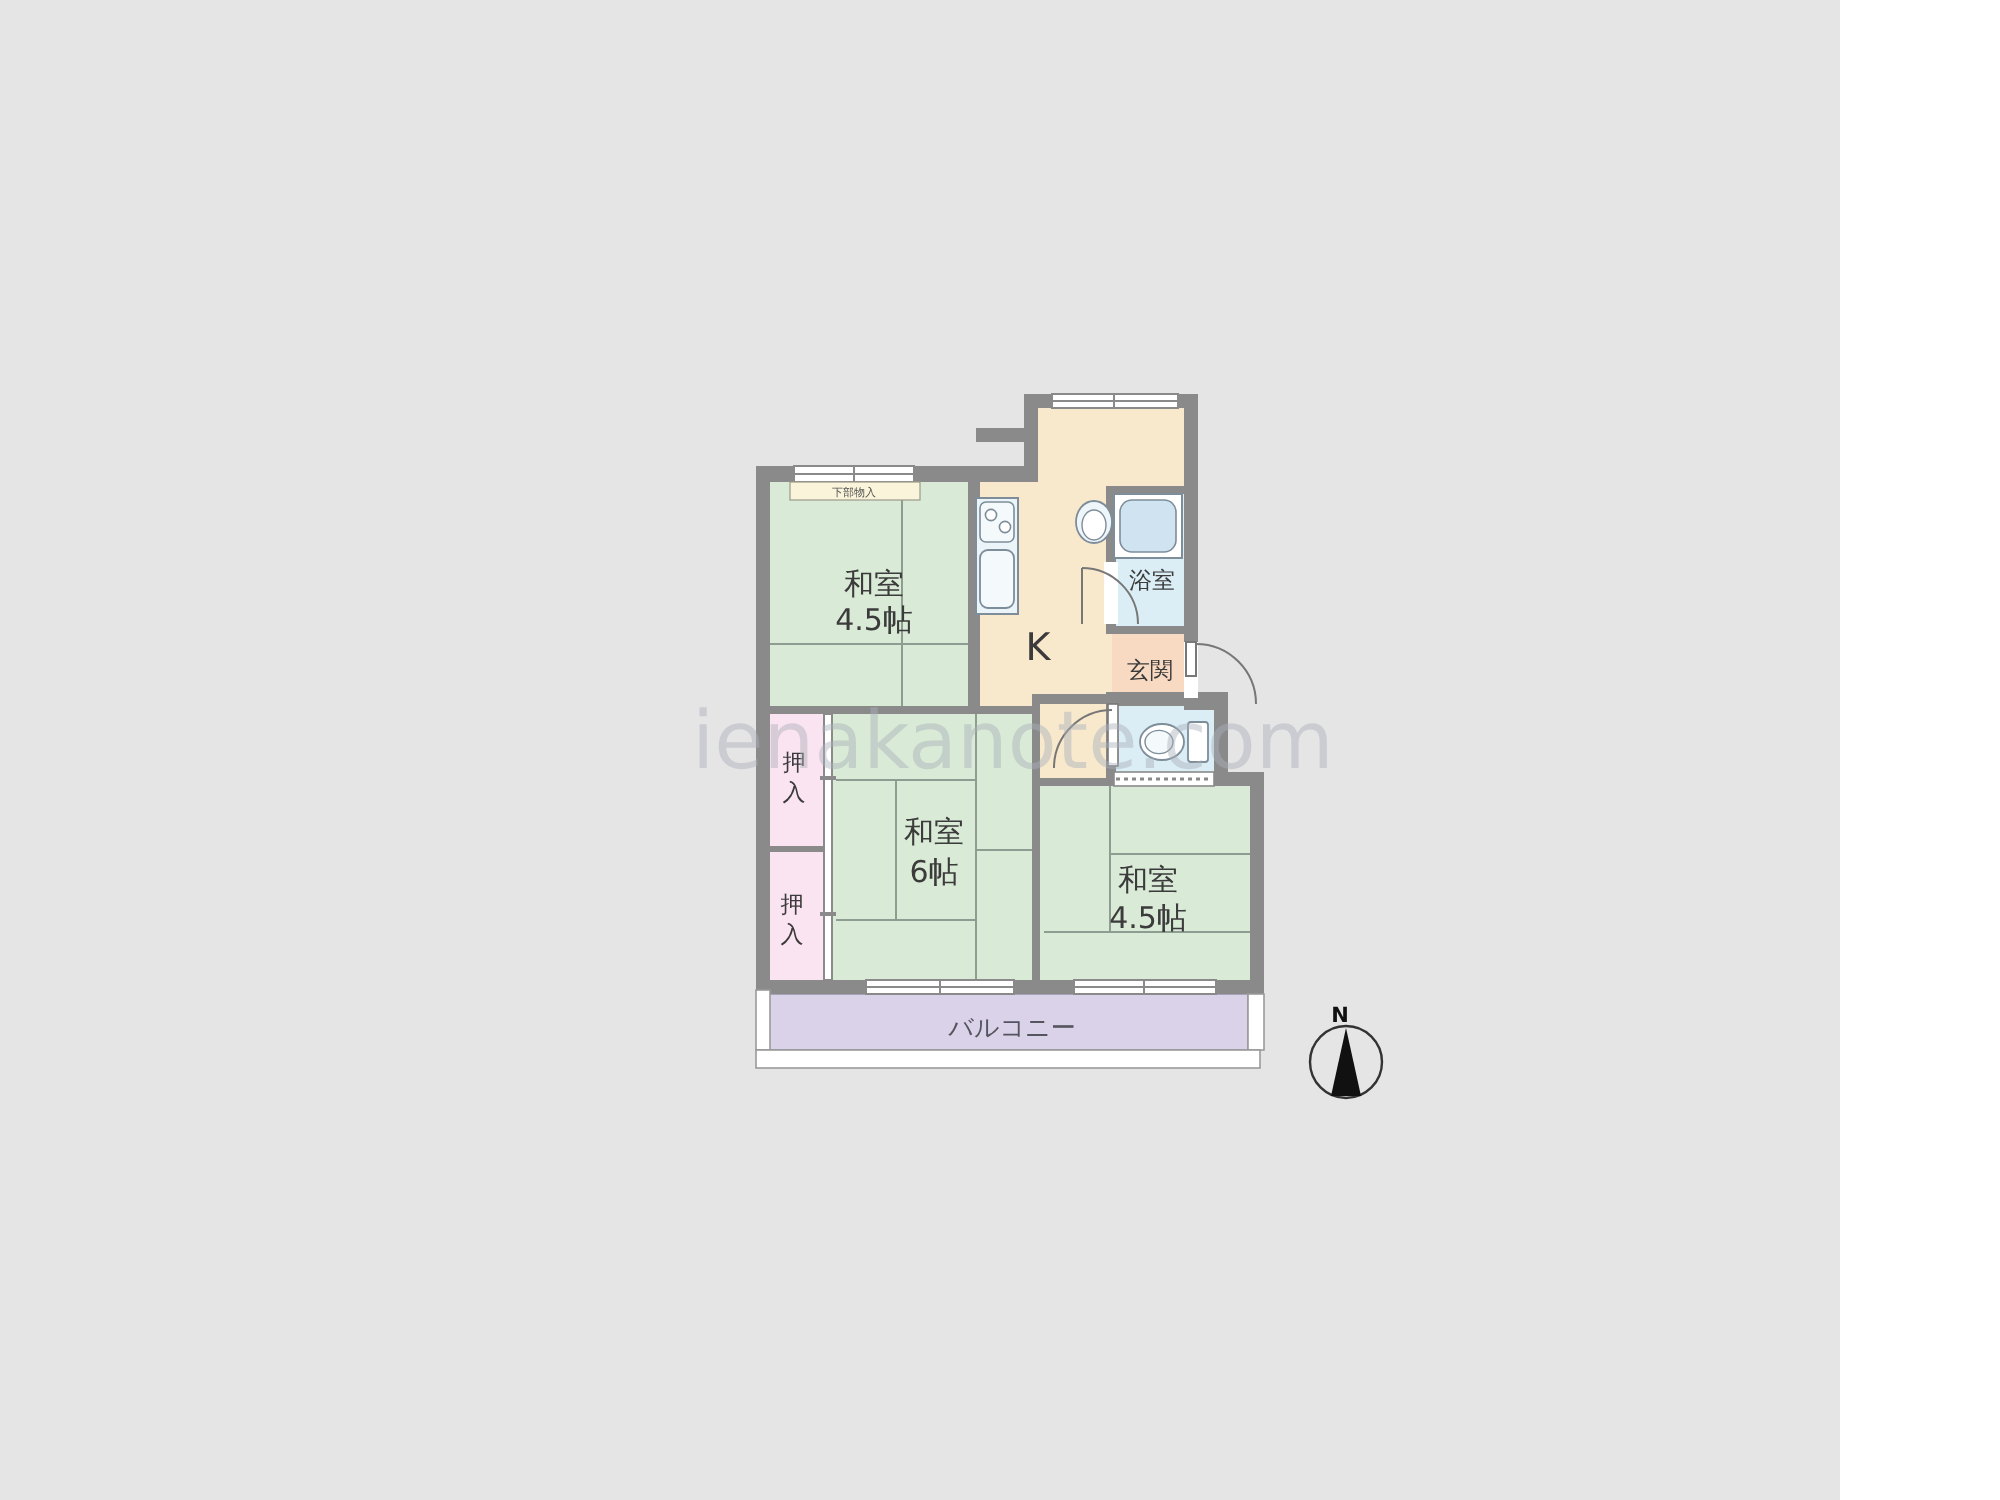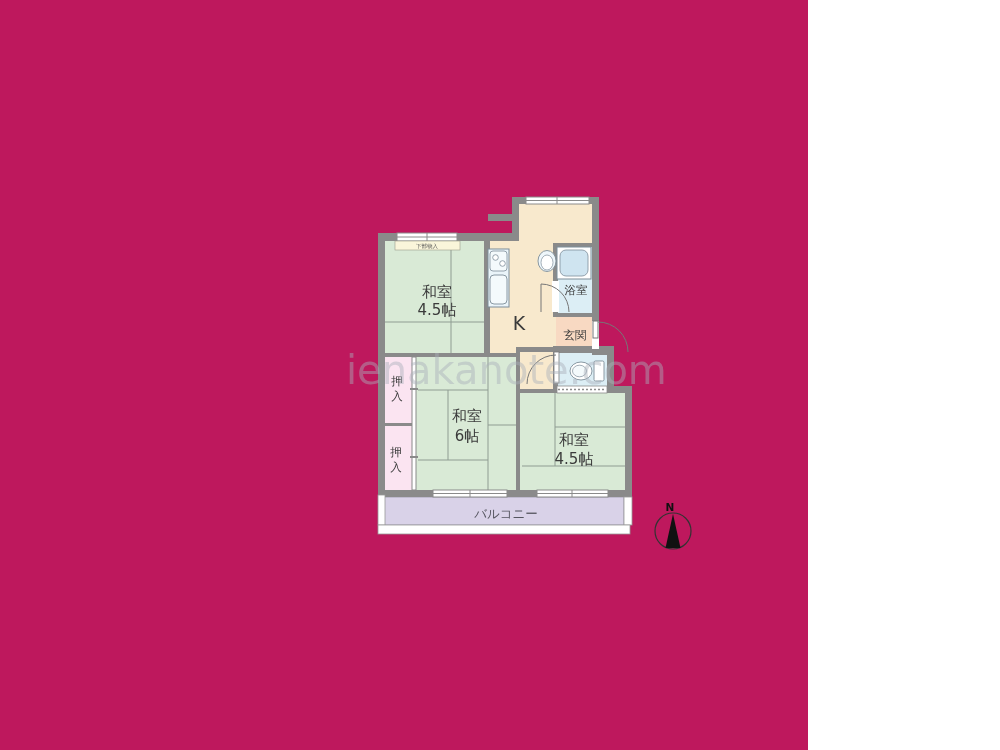--- a/index.html
+++ b/index.html
@@ -1,16 +1,16 @@
 <!DOCTYPE html>
 <html><head>
 <meta charset="utf-8">
 <style>
   html,body{margin:0;padding:0;background:#ffffff;}
-  #canvas{position:relative;width:808px;height:750px;background:#be185d;overflow:hidden;
+  #canvas{position:relative;width:920px;height:750px;background:#e5e5e5;overflow:hidden;
           font-family:"DejaVu Sans","Liberation Sans",sans-serif;}
   svg text{font-family:"DejaVu Sans","Liberation Sans",sans-serif;}
   .room-label{fill:#3b3b3b;}
   .wm{fill:#aab0ba;opacity:.45;}
 </style>
 </head>
 <body>
 
 <div id="canvas">
 <svg width="1000" height="750" viewBox="0 0 1000 750">

